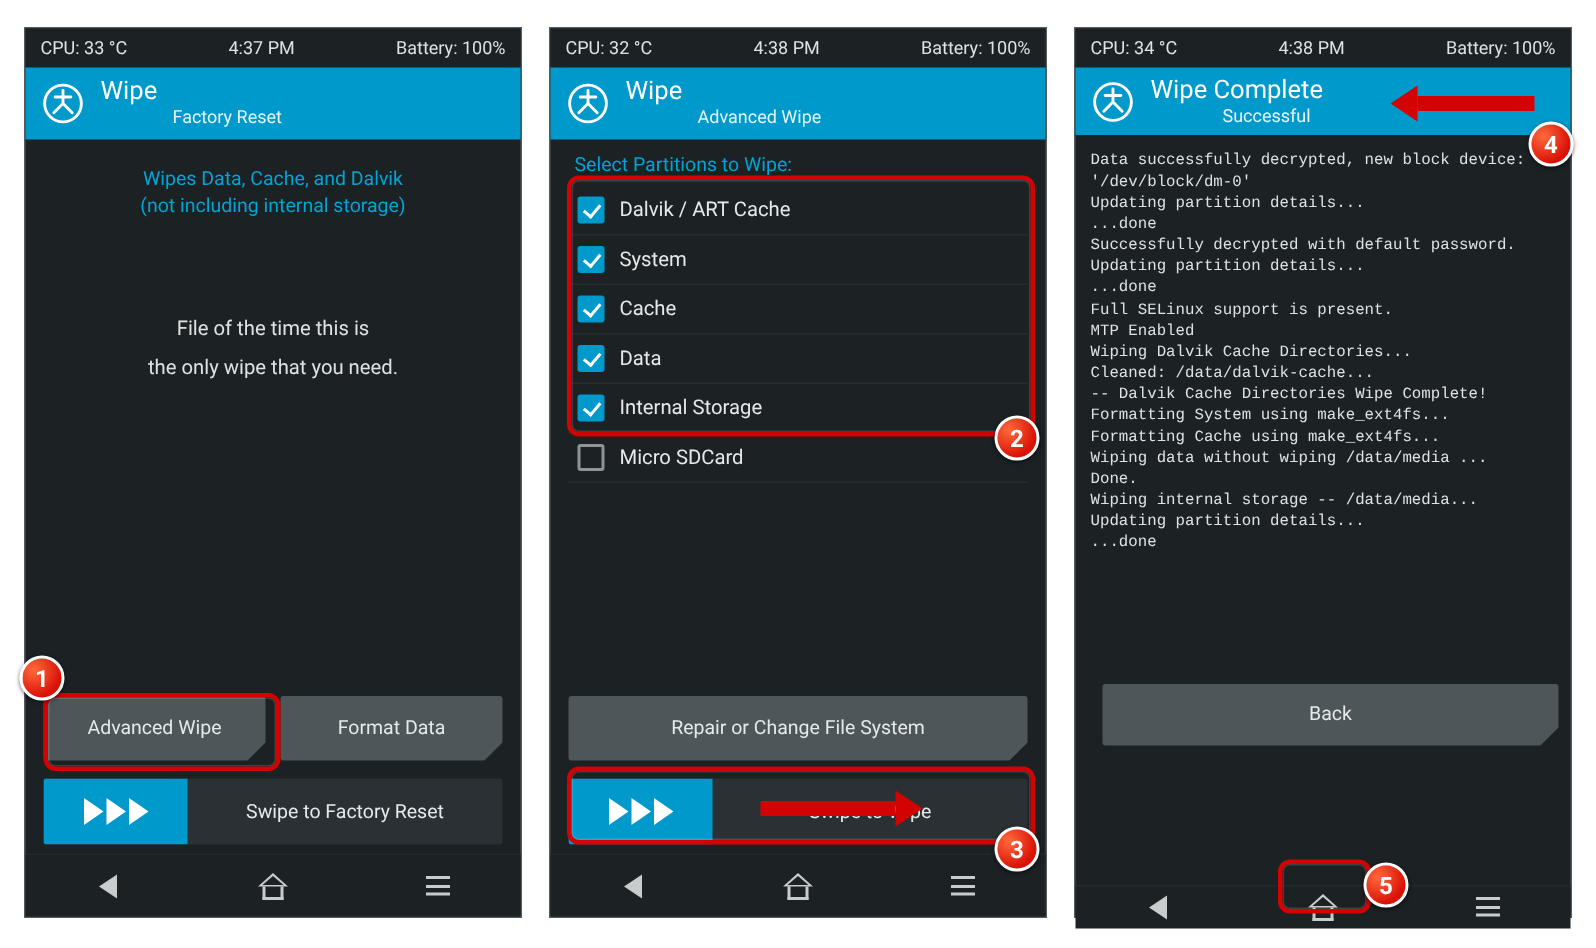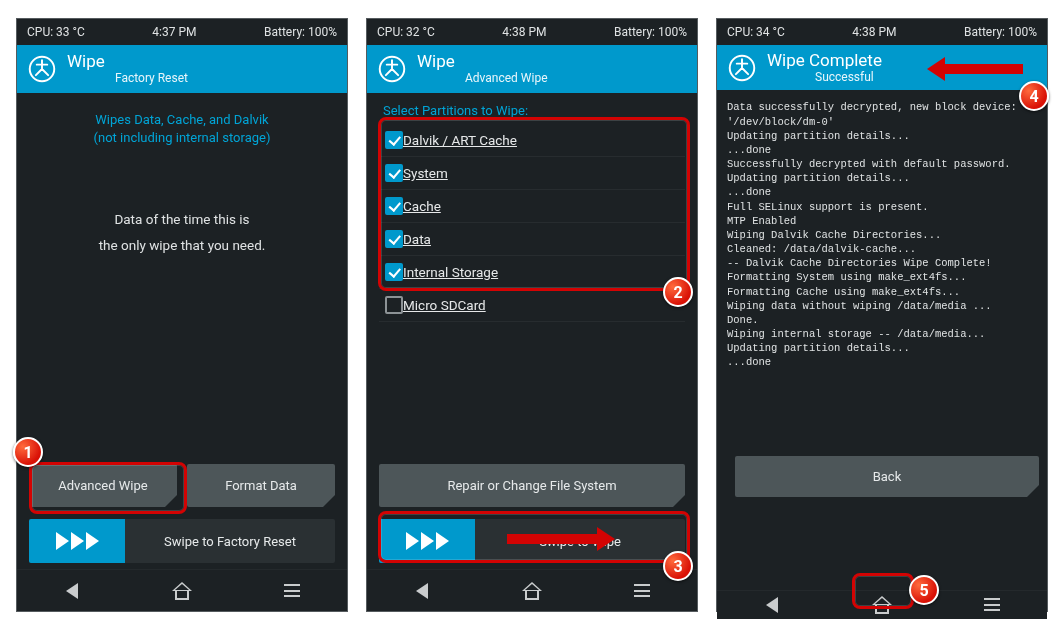--- a/index.html
+++ b/index.html
@@ -50,24 +50,23 @@
   .titlebar .t1 { font-size: 17px; color:#fff; font-weight:400; }
   .titlebar .t2 { font-size: 12px; color:#e8f6fb;margin-left:48px; }
   
   .body { flex:1; position:relative; padding: 8px 12px 6px 12px; display:flex; flex-direction:column; }
   .note { color:#00a4d6; text-align:center; font-size:13px; margin-top:10px; line-height:1.4; }
   .plain { color:#dfe2e3; text-align:center; font-size:13.5px; margin-top:60px; line-height:1.9; }
   .section-label { color:#00a4d6; font-size:13px; margin:4px 0 6px 4px; }
   
   .checklist { margin: 0 0 0 0; }
   .checkitem {
-    display:flex; align-items:center; 
+    display:flex; align-items:center; gap:10px;
     padding:7px 6px; border-bottom:1px solid rgba(255,255,255,0.05);
     font-size:13.5px;
-    text-decoration:underline;
   }
   .cb {
     width:18px; height:18px; border:2px solid #8d9396; border-radius:2px;
     display:flex; align-items:center; justify-content:center;
     flex:0 0 18px;
   }
   .cb.checked { background:#0099cc; border-color:#0099cc; }
   .cb.checked::after {
     content:""; width:5px; height:9px; border:solid #fff;
     border-width:0 2.5px 2.5px 0; transform: rotate(40deg) translate(-0.5px,-1px);
@@ -172,21 +171,21 @@
       <span class="t1">Wipe</span>
       <span class="t2">Factory Reset</span>
     </div>
   </div>
   <div class="body">
     <div class="note">
       <div>Wipes Data, Cache, and Dalvik</div>
       <div>(not including internal storage)</div>
     </div>
     <div class="plain">
-      <div>Data of the time this is</div>
+      <div>File of the time this is</div>
       <div>the only wipe that you need.</div>
     </div>
     <div class="spacer"></div>
     <div class="btnrow">
       <div class="btn cut"><span>Advanced Wipe</span></div>
       <div class="btn cut"><span>Format Data</span></div>
     </div>
     <div class="swipe">
       <div class="handle">
         <span class="tri"></span>

